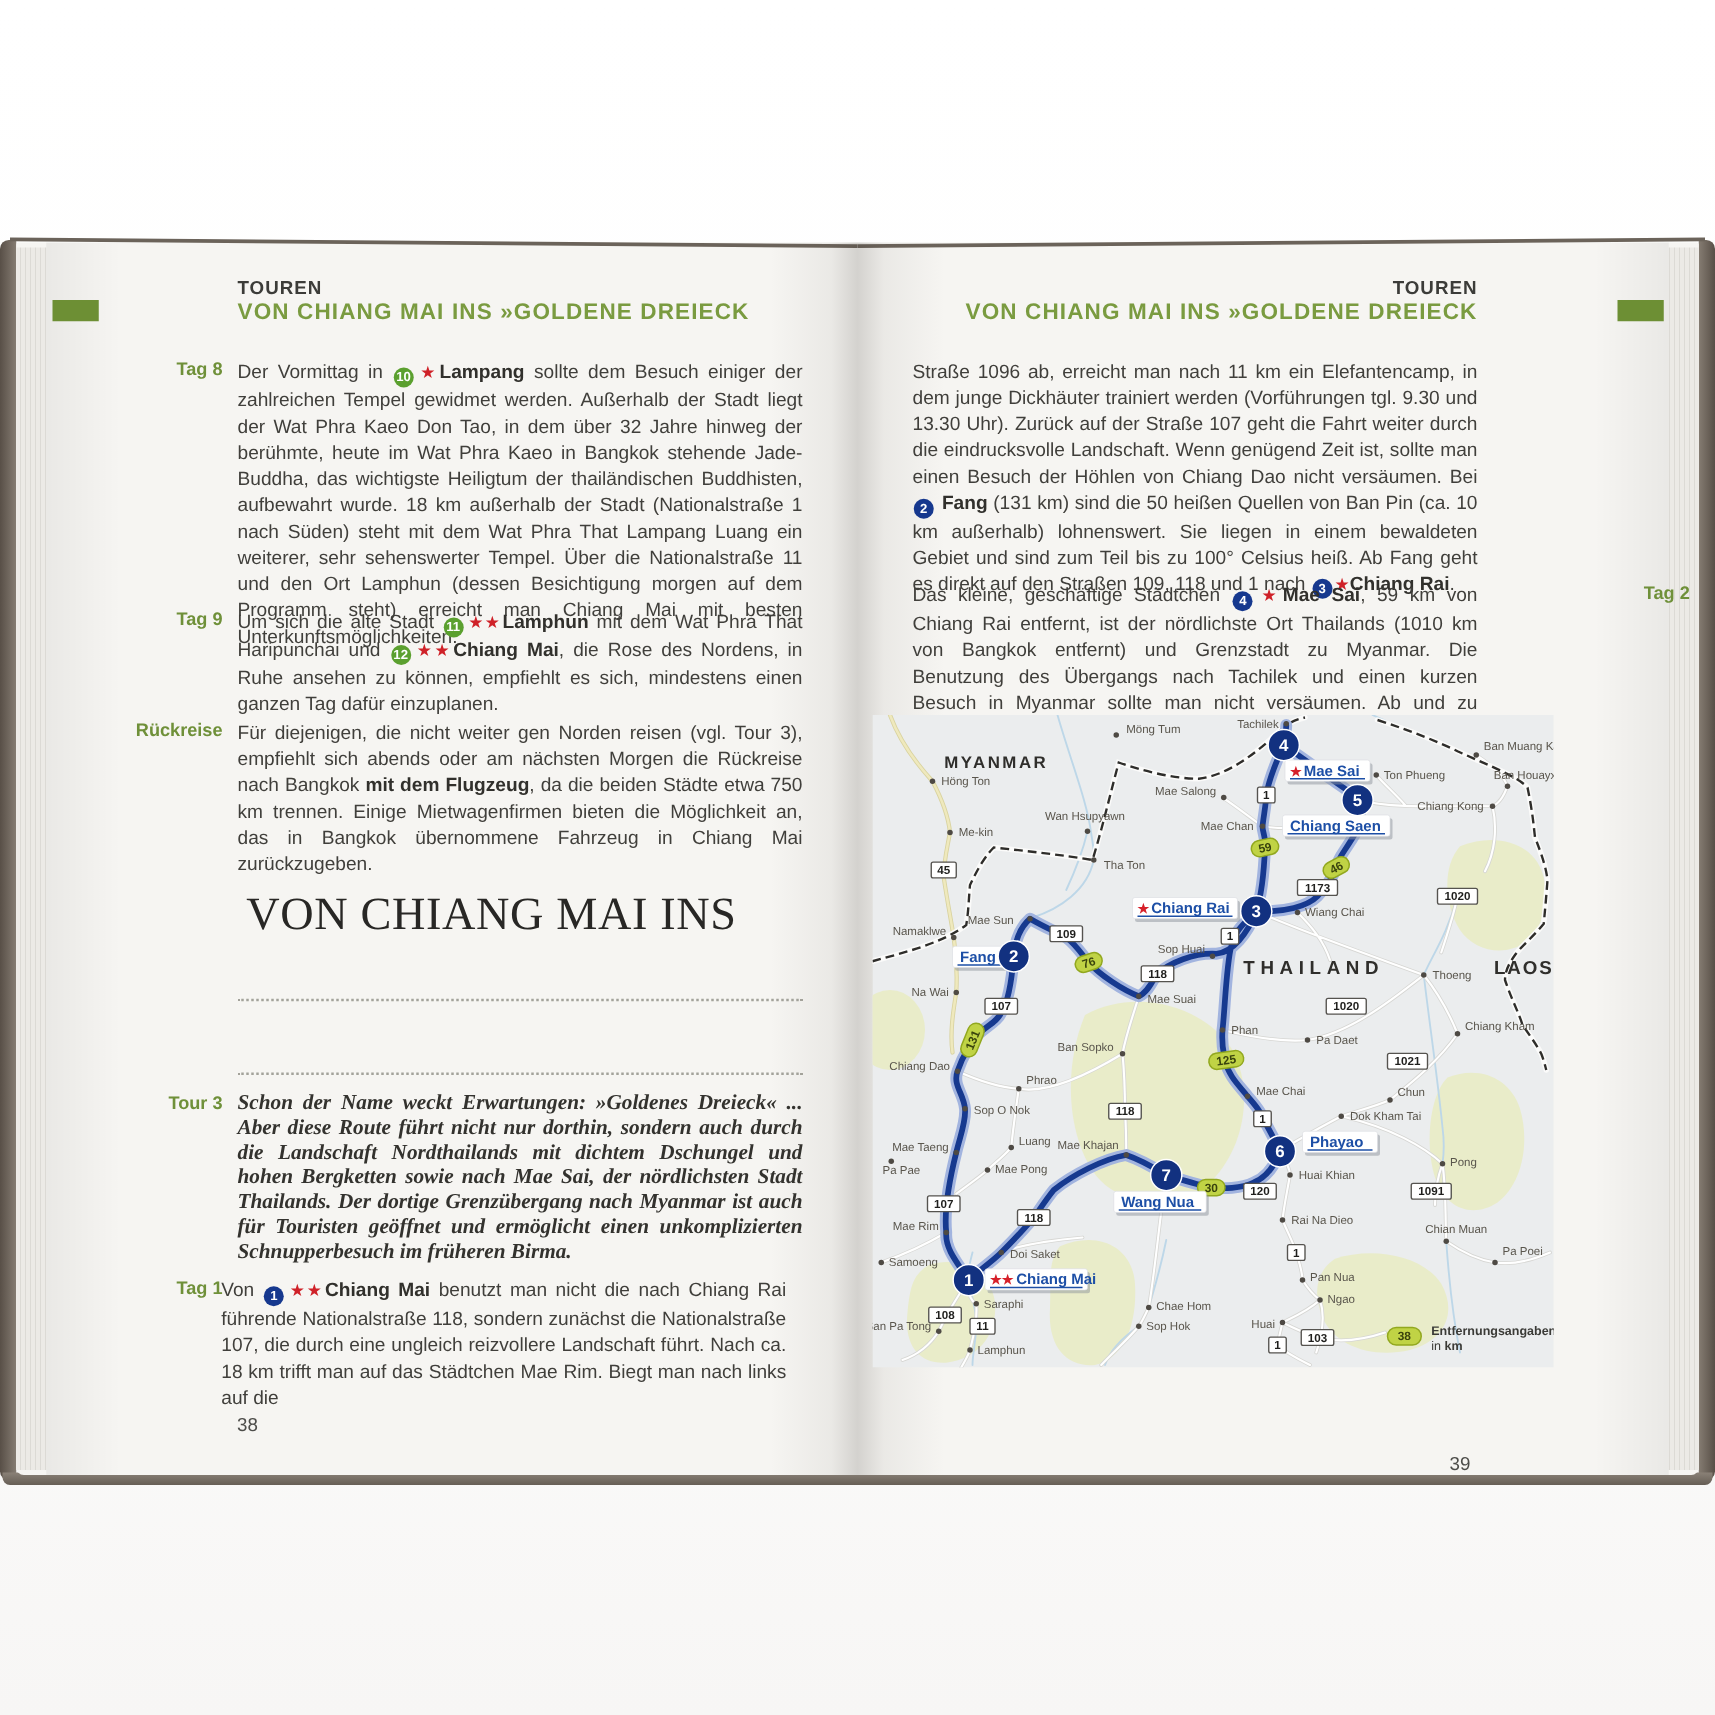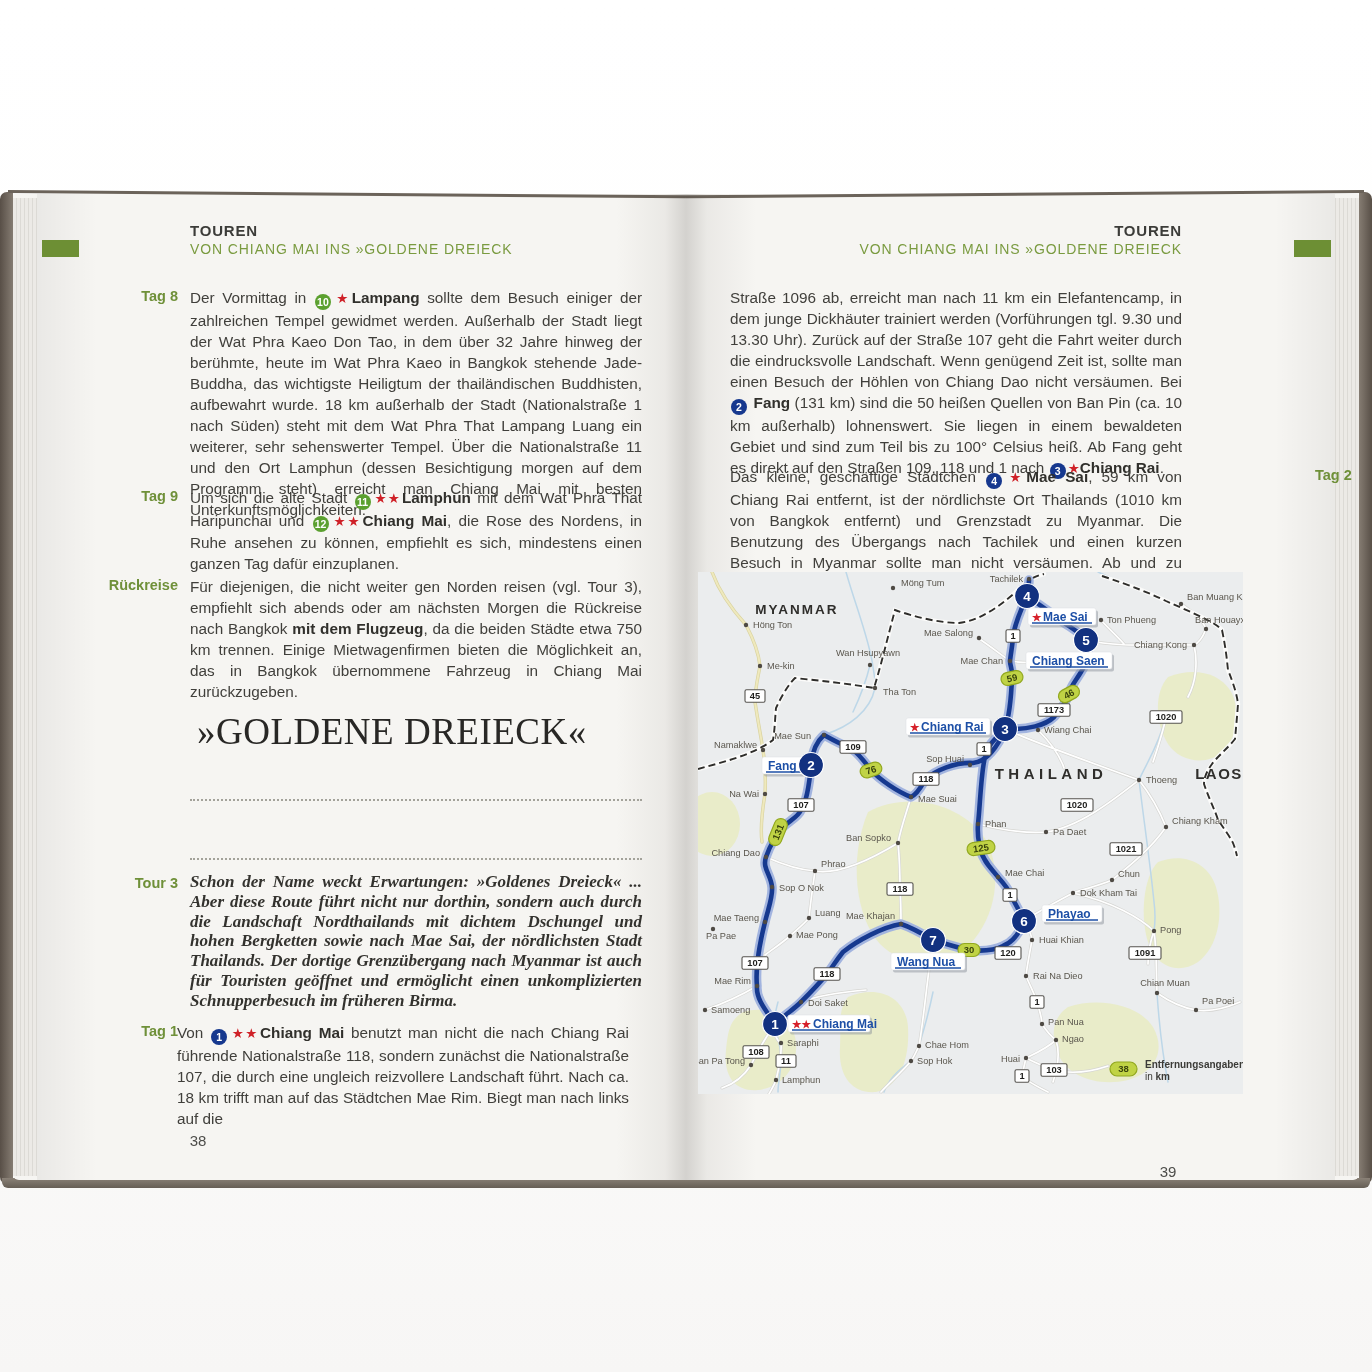--- a/index.html
+++ b/index.html
@@ -33,21 +33,21 @@
       font-size:10.5px;line-height:16px;text-align:center;vertical-align:-2.5px;margin:0 2px 0 1px;}
   .num-circle.green{background:#5ba02f;}
   .num-circle.blue{background:#16388e;}
   .stars{color:#cf2128;font-size:13.5px;letter-spacing:-1px;margin-right:1px;}
   .mlabel{position:absolute;color:#6f9039;font-weight:bold;font-size:14.5px;}
   .mlabel.side-l{left:83px;width:95px;text-align:right;}
   .mlabel.side-r{left:1278px;width:100px;text-align:left;margin-left:37px;}
   .header-l{position:absolute;left:190px;top:221px;width:452px;text-align:left;}
   .header-r{position:absolute;left:730px;top:221px;width:452px;text-align:right;}
   .hk{font-weight:bold;color:#3c3c39;font-size:15px;letter-spacing:0.8px;line-height:19px;}
-  .hs{font-weight:normal;color:#7a9b40;font-size:14px;letter-spacing:0.9px;line-height:18px;}
+  .hs{font-weight:bold;color:#7a9b40;font-size:18px;letter-spacing:0.9px;line-height:18px;}
   .edge-tab{position:absolute;width:37px;height:17px;background:#6d8f34;}
   .title{position:absolute;left:197px;top:711px;font-family:"Liberation Serif",serif;font-size:37px;
       line-height:41px;color:#282725;letter-spacing:0.5px;}
   .rule{position:absolute;left:190px;width:452px;border-top:2px dotted #a3a29a;height:0;}
   .tour-info{position:absolute;left:190px;top:805px;font-size:15px;line-height:20.5px;}
   .tour-info .lbl{font-weight:bold;color:#54534a;}
   .tour-info .val{color:#79944c;}
   .tour3{position:absolute;left:190px;top:872px;width:452px;font-family:"Liberation Serif",serif;
       font-style:italic;font-weight:bold;font-size:17px;line-height:19.8px;color:#33322e;text-align:justify;}
   .pagenum{position:absolute;font-size:15px;color:#4d4d4a;width:44px;text-align:center;top:1132px;}
@@ -108,21 +108,21 @@
   <div class="mlabel side-l" style="top:288px;">Tag 8</div>
   <div class="para" style="left:190px;top:287px;">Der Vormittag in <span class="num-circle green">10</span><span class="stars">★</span><b>Lampang</b> sollte dem Besuch einiger der zahlreichen Tempel gewidmet werden. Außerhalb der Stadt liegt der Wat Phra Kaeo Don Tao, in dem über 32 Jahre hinweg der berühmte, heute im Wat Phra Kaeo in Bangkok stehende Jade-Buddha, das wichtigste Heiligtum der thailändischen Buddhisten, aufbewahrt wurde. 18 km außerhalb der Stadt (Nationalstraße 1 nach Süden) steht mit dem Wat Phra That Lampang Luang ein weiterer, sehr sehenswerter Tempel. Über die Nationalstraße 11 und den Ort Lamphun (dessen Besichtigung morgen auf dem Programm steht) erreicht man Chiang Mai mit besten Unterkunftsmöglichkeiten.</div>
 
   <div class="mlabel side-l" style="top:488px;">Tag 9</div>
   <div class="para" style="left:190px;top:487px;">Um sich die alte Stadt <span class="num-circle green">11</span><span class="stars">★★</span><b>Lamphun</b> mit dem Wat Phra That Haripunchai und <span class="num-circle green">12</span><span class="stars">★★</span><b>Chiang Mai</b>, die Rose des Nordens, in Ruhe ansehen zu können, empfiehlt es sich, mindestens einen ganzen Tag dafür einzuplanen.</div>
 
   <div class="mlabel side-l" style="top:577px;">Rückreise</div>
   <div class="para" style="left:190px;top:576px;">Für diejenigen, die nicht weiter gen Norden reisen (vgl. Tour 3), empfiehlt sich abends oder am nächsten Morgen die Rückreise nach Bangkok <b>mit dem Flugzeug</b>, da die beiden Städte etwa 750 km trennen. Einige Mietwagenfirmen bieten die Möglichkeit an, das in Bangkok übernommene Fahrzeug in Chiang Mai zurückzugeben.</div>
 
   <div class="title">
-    <div>»GOLDENE DREIECK«</div>
+    <div>VON CHIANG MAI INS</div>
   </div>
 
   <div class="rule" style="top:799px;"></div>
   <div class="rule" style="top:858px;"></div>
 
   <div class="mlabel side-l" style="top:875px;">Tour 3</div>
   <div class="tour3">Schon der Name weckt Erwartungen: »Goldenes Dreieck« ... Aber diese Route führt nicht nur dorthin, sondern auch durch die Landschaft Nordthailands mit dichtem Dschungel und hohen Bergketten sowie nach Mae Sai, der nördlichsten Stadt Thailands. Der dortige Grenzübergang nach Myanmar ist auch für Touristen geöffnet und ermöglicht einen unkomplizierten Schnupperbesuch im früheren Birma.</div>
 
   <div class="mlabel side-l" style="top:1023px;">Tag 1</div>
   <div class="para" style="left:177px;top:1022px;">Von <span class="num-circle blue">1</span><span class="stars">★★</span><b>Chiang Mai</b> benutzt man nicht die nach Chiang Rai führende Nationalstraße 118, sondern zunächst die Nationalstraße 107, die durch eine ungleich reizvollere Landschaft führt. Nach ca. 18 km trifft man auf das Städtchen Mae Rim. Biegt man nach links auf die</div>

